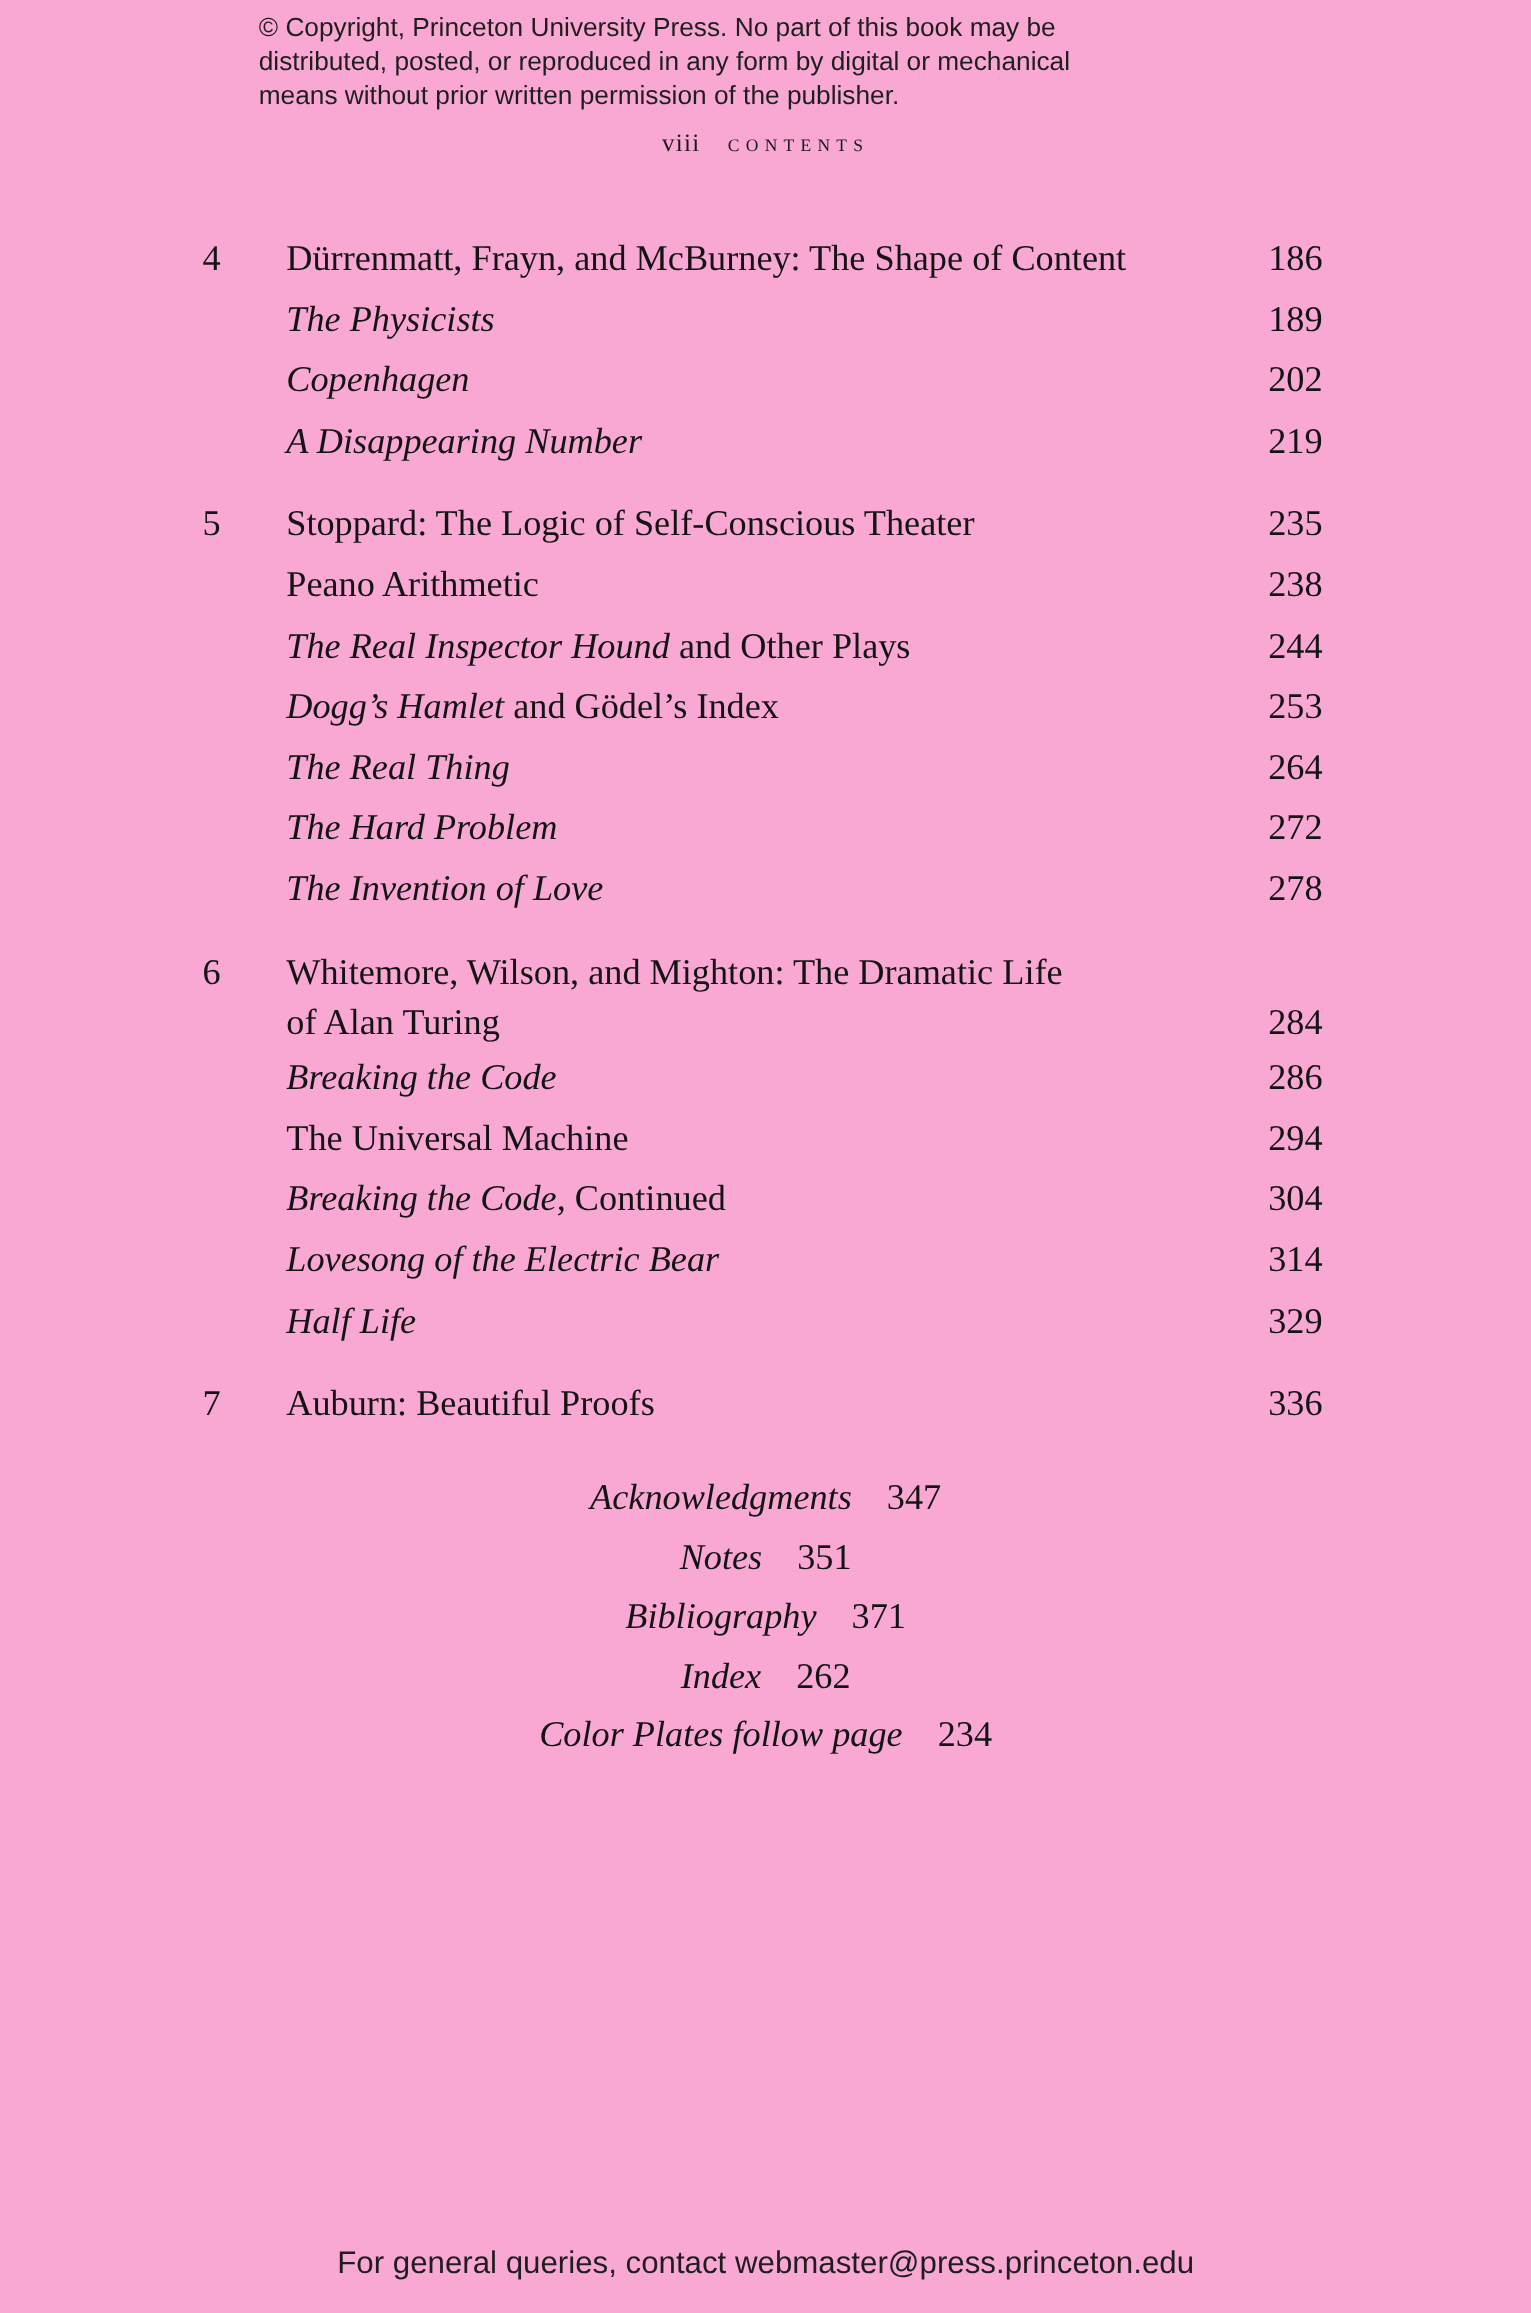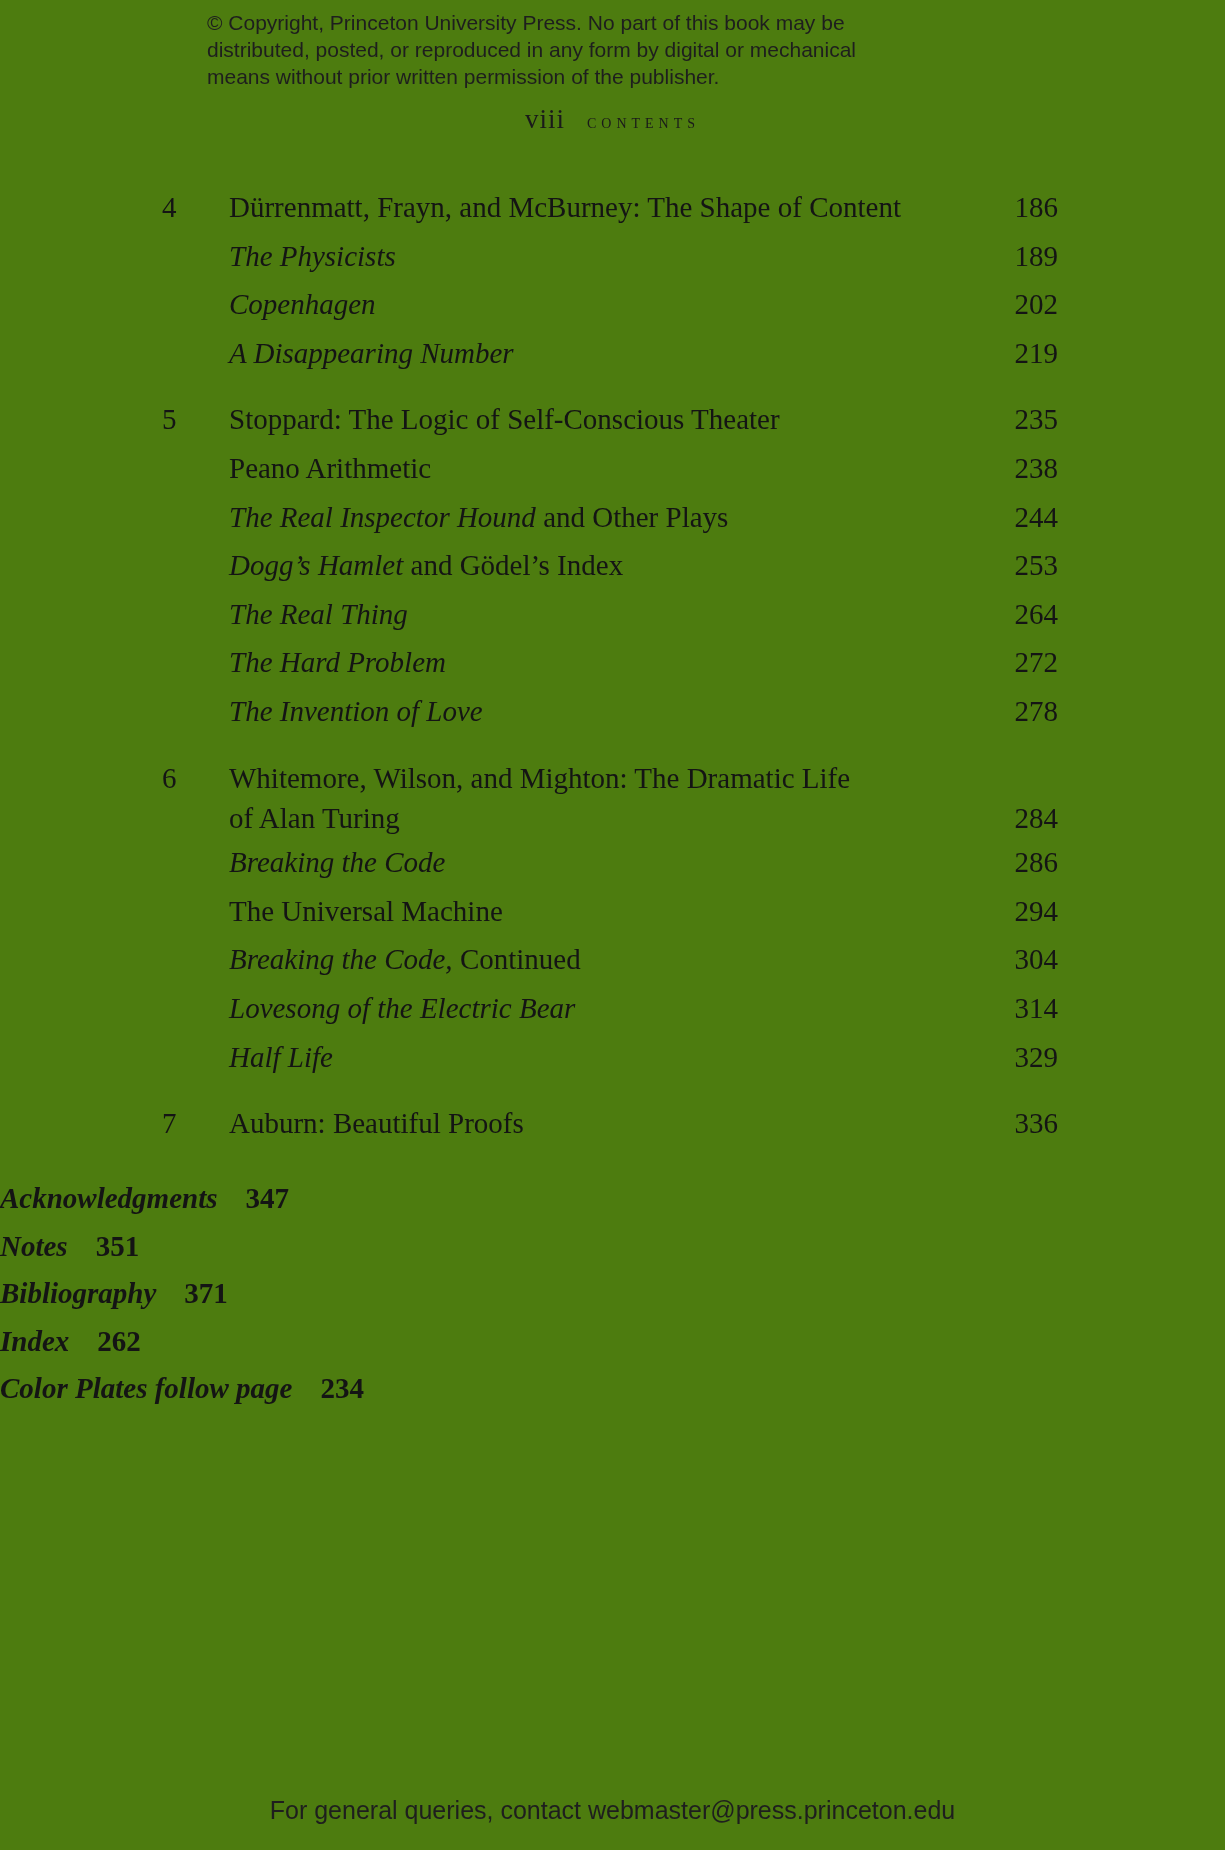--- a/index.html
+++ b/index.html
@@ -1,37 +1,37 @@
 <!DOCTYPE html>
 <html><head>
 <meta charset="utf-8">
 <style>
   html,body { margin:0; padding:0; background:#ffffff; }
   .page {
     position:relative;
     width:1225px; height:1850px;
-    background:#4d7c0f;
+    background:#f9a8d4;
     overflow:hidden;
     color:#1c1c1c;
   }
   
   .copyright {
     position:absolute; left:207px; top:9px;
     font-family:"Liberation Sans", sans-serif;
     font-size:21px; line-height:27px; color:#1e1e1e;
   }
   
   .page-header {
     position:absolute; top:104px; left:0; width:100%;
     text-align:center;
     font-family:"Liberation Serif","DejaVu Serif",serif;
     color:#1a1a1a;
   }
   .page-header .folio {
-    font-size:27px; letter-spacing:1px; margin-right:22px;
+    font-size:20px; letter-spacing:1px; margin-right:22px;
   }
   .page-header .head-title {
     font-size:14px; letter-spacing:5px;
   }
   
   .toc {
     position:absolute; left:162px; top:165px; width:896px;
     font-family:"Liberation Serif","DejaVu Serif",serif;
     font-size:29px; color:#141414;
   }
@@ -42,22 +42,22 @@
   .toc-row .title { flex:1 1 auto; padding-right:14px;margin-left:17px; }
   .toc-row .pg { flex:0 0 64px; text-align:right; }
   .it { font-style:italic; }
   
   .back-matter {
     position:absolute; top:1175px; left:0; width:100%;
     font-family:"Liberation Serif","DejaVu Serif",serif;
     font-size:29px; color:#141414;
   }
   .bm-row {
-    display:flex; align-items:baseline;
-    line-height:47.5px; gap:28px;font-weight:bold;
+    display:flex; justify-content:center; align-items:baseline;
+    line-height:47.5px; gap:28px;
   }
   .bm-row .bm-label { font-style:italic; }
   .bm-row .bm-page { font-style:normal; }
   
   .footer {
     position:absolute; top:1796px; left:0; width:100%;
     text-align:center;
     font-family:"Liberation Sans", sans-serif;
     font-size:25px; color:#1e1e1e;
   }

